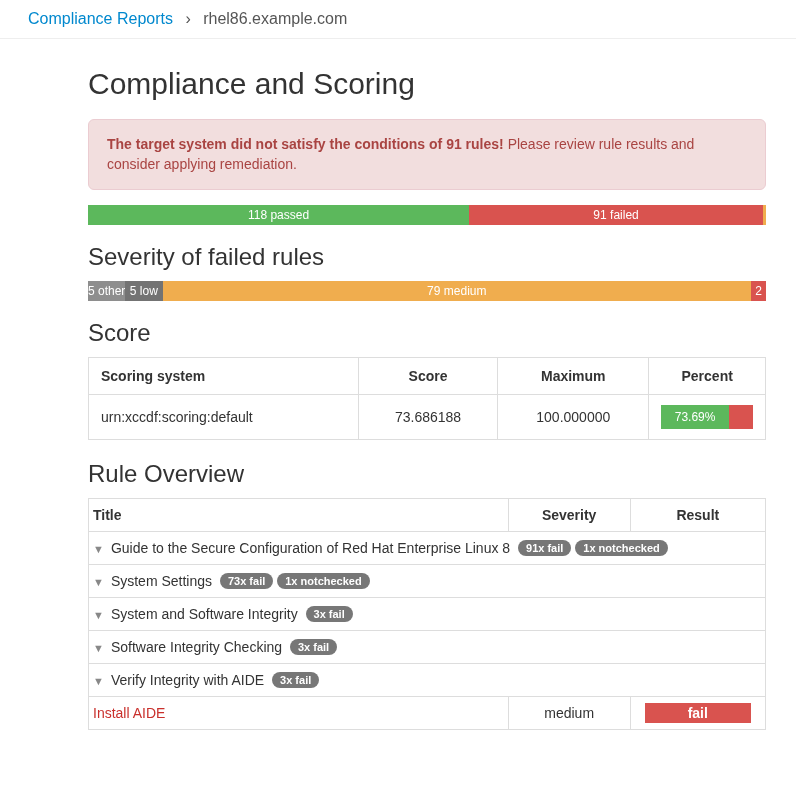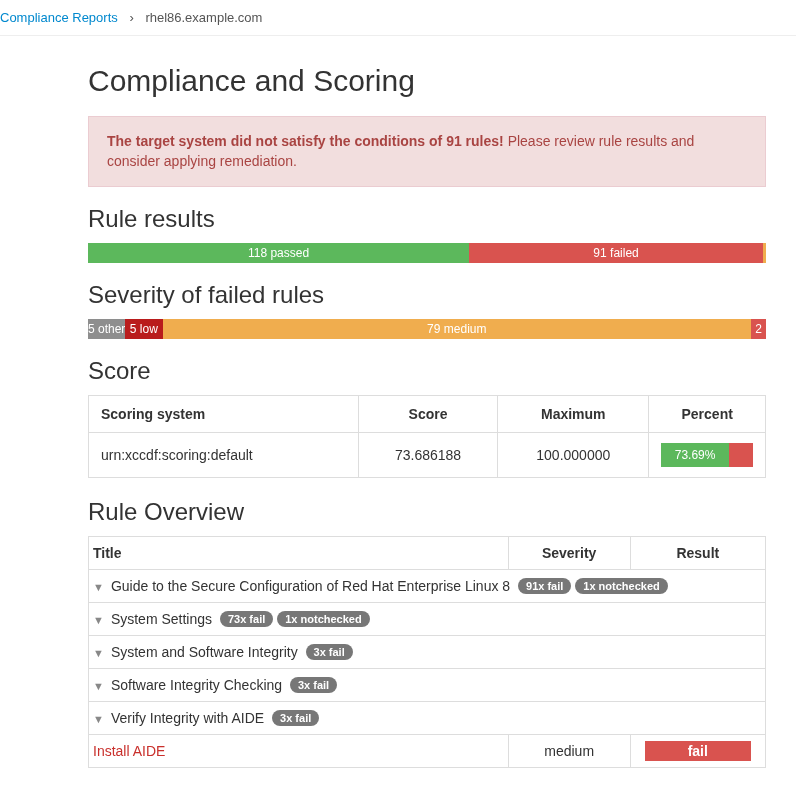--- a/index.html
+++ b/index.html
@@ -1,31 +1,31 @@
 <!DOCTYPE html>
 <html><head>
 <meta charset="utf-8">
 <style>
   * { box-sizing: border-box; margin: 0; padding: 0; }
   body { font-family: "Helvetica Neue", Helvetica, Arial, sans-serif; font-size: 14px; color: #333; background: #fff; width: 796px; }
   a { color: #0088ce; text-decoration: none; }
-  .breadcrumb { padding: 10px 0; font-size: 13px; border-bottom: 1px solid #eee; }
+  .breadcrumb { padding: 10px 28px; font-size: 16px; border-bottom: 1px solid #eee; }
   .breadcrumb .sep { margin: 0 8px; color: #555; }
   .breadcrumb .current { color: #555; }
   .container { padding: 0 30px 20px 88px; }
   h1 { font-size: 30px; font-weight: 400; color: #333; margin: 28px 0 18px; }
   h2 { font-size: 24px; font-weight: 400; color: #333; margin: 18px 0 10px; }
-  .alert { background: #f2dede; border: 1px solid #ebccd1; color: #a94442; padding: 14px 18px; border-radius: 0; line-height: 1.45; margin-bottom: 15px; font-size: 14px; }
+  .alert { background: #f2dede; border: 1px solid #ebccd1; color: #a94442; padding: 14px 18px; border-radius: 6px; line-height: 1.45; margin-bottom: 15px; font-size: 14px; }
   .alert strong { font-weight: 700; }
   .barwrap { display: flex; width: 100%; height: 20px; font-size: 12px; color: #fff; margin-bottom: 14px; }
   .seg { display: flex; align-items: center; justify-content: center; white-space: nowrap; overflow: hidden; }
   .green { background: #5cb85c; }
   .red   { background: #d9534f; }
   .orange{ background: #f0ad4e; }
-  .blue  { background: #b91c1c; }
+  .blue  { background: #737373; }
   .gray  { background: #8e8e8e; }
   .tiny-right { width: 3px; background: #f0ad4e; }
   table.score { width: 100%; border-collapse: collapse; border: 1px solid #ddd; margin-bottom: 20px; }
   table.score th, table.score td { border: 1px solid #ddd; padding: 10px 12px; font-size: 14px; }
   table.score th { font-weight: 700; text-align: left; }
   table.score th.center, table.score td.center { text-align: center; }
   .pctbar { display: flex; height: 24px; width: 100%; font-size: 12px; }
   .pctbar .pgreen { background: #5cb85c; display: flex; align-items: center; justify-content: center; color: #fff; }
   .pctbar .pred { background: #d9534f; flex: 1; }
   table.rules { width: 100%; border-collapse: collapse; border: 1px solid #ddd; }
@@ -55,21 +55,20 @@
 </div>
 
 <div class="container">
 
   <h1>Compliance and Scoring</h1>
 
   <div class="alert">
     <strong>The target system did not satisfy the conditions of 91 rules!</strong><span> Please review rule results and consider applying remediation.</span>
   </div>
 
-  <h2>Rule results</h2>
   <div class="barwrap">
     <div class="seg green" style="flex:118">118 passed</div>
     <div class="seg red" style="flex:91">91 failed</div>
     <div class="tiny-right"></div>
   </div>
 
   <h2>Severity of failed rules</h2>
   <div class="barwrap">
     <div class="seg gray" style="flex:5">5 other</div>
     <div class="seg blue" style="flex:5">5 low</div>

